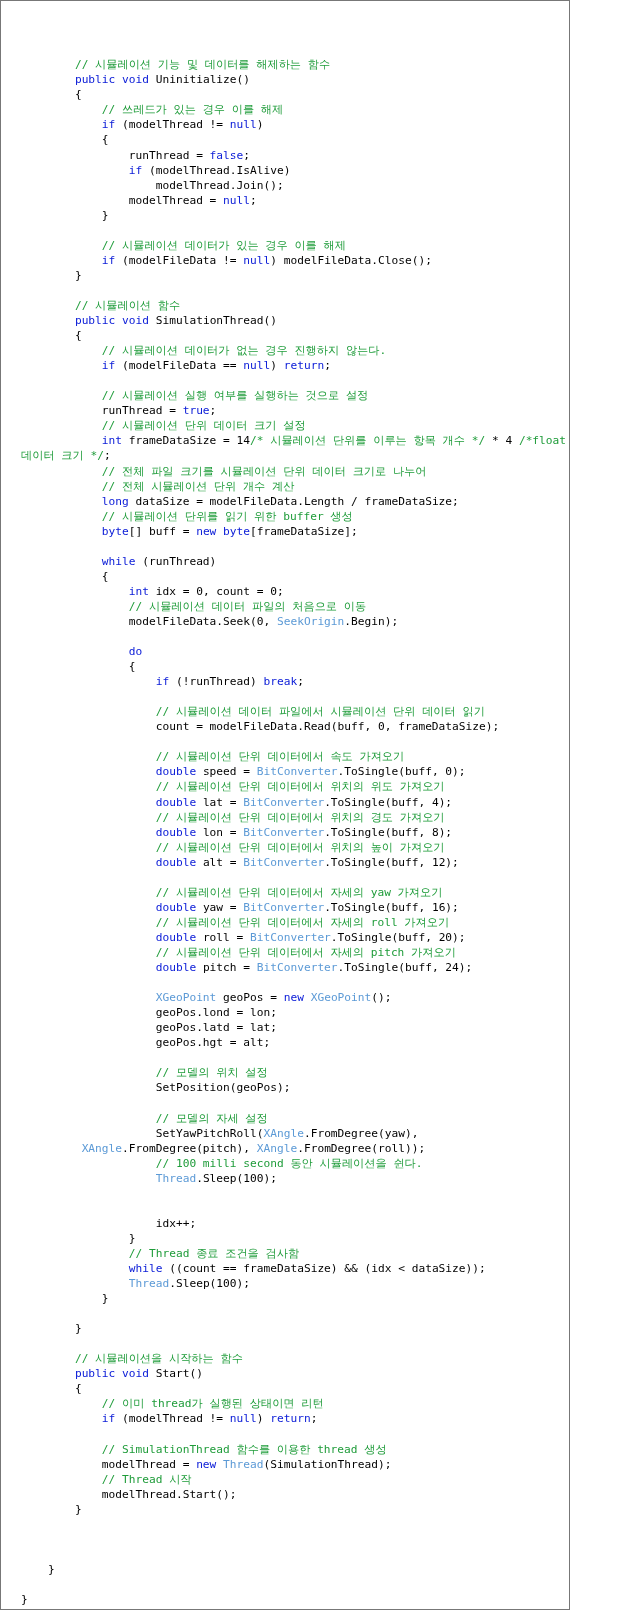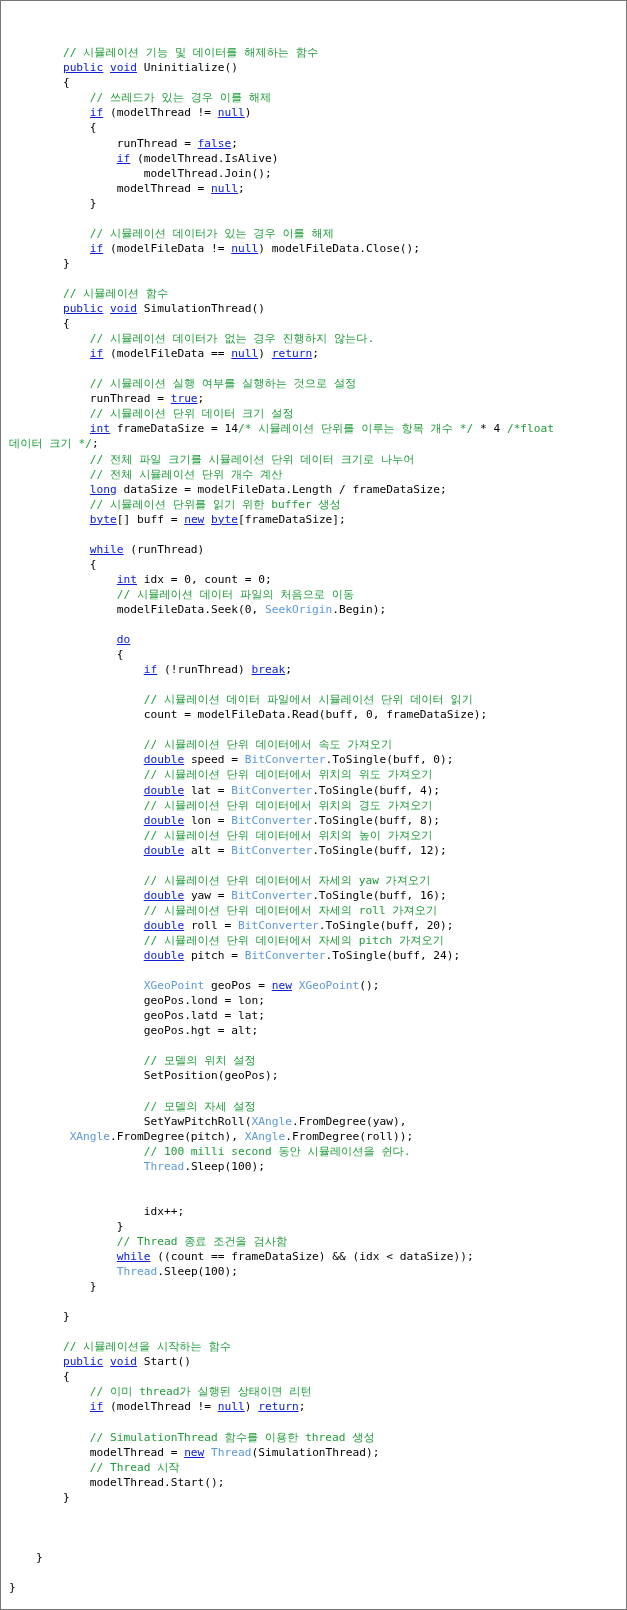--- a/index.html
+++ b/index.html
@@ -9,44 +9,44 @@
     background: #ffffff;
   }
   body {
     width: 627px;
     height: 1610px;
     overflow: hidden;
     font-family: "Liberation Mono", "DejaVu Sans Mono", monospace;
   }
   .code-frame {
     box-sizing: border-box;
-    width: 627px;
+    width: 570px;
     height: 1610px;
     border: 1px solid #777777;
     background: #ffffff;
-    padding: 4px;
+    padding: 16px;
     overflow: hidden;
   }
   .code-block {
     box-sizing: border-box;
     width: 100%;
     padding: 14px 4px 0 4px;
     font-size: 11.2px;
     line-height: 15.05px;
     white-space: pre;
     color: #000000;
     letter-spacing: 0px;
   }
   .line {
     white-space: pre;
     min-height: 15.05px;
   }
   .tok { white-space: pre; }
   .t-plain   { color: #000000; }
-  .t-keyword { color: #0f20d8; text-decoration: underline; }
+  .t-keyword { color: #0f20d8; }
   .t-type    { color: #5c9ad6; }
   .t-comment { color: #1f9c3a; }
 </style>
 </head>
 <body>
 
 <div class="code-frame">
   <pre class="code-block" id="code-block"><div class="line">&nbsp;</div><div class="line"><span class="tok t-plain">        </span><span class="tok t-comment">// 시뮬레이션 기능 및 데이터를 해제하는 함수</span></div><div class="line"><span class="tok t-plain">        </span><span class="tok t-keyword">public</span><span class="tok t-plain"> </span><span class="tok t-keyword">void</span><span class="tok t-plain"> Uninitialize()</span></div><div class="line"><span class="tok t-plain">        </span><span class="tok t-plain">{</span></div><div class="line"><span class="tok t-plain">            </span><span class="tok t-comment">// 쓰레드가 있는 경우 이를 해제</span></div><div class="line"><span class="tok t-plain">            </span><span class="tok t-keyword">if</span><span class="tok t-plain"> (modelThread != </span><span class="tok t-keyword">null</span><span class="tok t-plain">)</span></div><div class="line"><span class="tok t-plain">            </span><span class="tok t-plain">{</span></div><div class="line"><span class="tok t-plain">                </span><span class="tok t-plain">runThread = </span><span class="tok t-keyword">false</span><span class="tok t-plain">;</span></div><div class="line"><span class="tok t-plain">                </span><span class="tok t-keyword">if</span><span class="tok t-plain"> (modelThread.IsAlive)</span></div><div class="line"><span class="tok t-plain">                    </span><span class="tok t-plain">modelThread.Join();</span></div><div class="line"><span class="tok t-plain">                </span><span class="tok t-plain">modelThread = </span><span class="tok t-keyword">null</span><span class="tok t-plain">;</span></div><div class="line"><span class="tok t-plain">            </span><span class="tok t-plain">}</span></div><div class="line">&nbsp;</div><div class="line"><span class="tok t-plain">            </span><span class="tok t-comment">// 시뮬레이션 데이터가 있는 경우 이를 해제</span></div><div class="line"><span class="tok t-plain">            </span><span class="tok t-keyword">if</span><span class="tok t-plain"> (modelFileData != </span><span class="tok t-keyword">null</span><span class="tok t-plain">) modelFileData.Close();</span></div><div class="line"><span class="tok t-plain">        </span><span class="tok t-plain">}</span></div><div class="line">&nbsp;</div><div class="line"><span class="tok t-plain">        </span><span class="tok t-comment">// 시뮬레이션 함수</span></div><div class="line"><span class="tok t-plain">        </span><span class="tok t-keyword">public</span><span class="tok t-plain"> </span><span class="tok t-keyword">void</span><span class="tok t-plain"> SimulationThread()</span></div><div class="line"><span class="tok t-plain">        </span><span class="tok t-plain">{</span></div><div class="line"><span class="tok t-plain">            </span><span class="tok t-comment">// 시뮬레이션 데이터가 없는 경우 진행하지 않는다.</span></div><div class="line"><span class="tok t-plain">            </span><span class="tok t-keyword">if</span><span class="tok t-plain"> (modelFileData == </span><span class="tok t-keyword">null</span><span class="tok t-plain">) </span><span class="tok t-keyword">return</span><span class="tok t-plain">;</span></div><div class="line">&nbsp;</div><div class="line"><span class="tok t-plain">            </span><span class="tok t-comment">// 시뮬레이션 실행 여부를 실행하는 것으로 설정</span></div><div class="line"><span class="tok t-plain">            </span><span class="tok t-plain">runThread = </span><span class="tok t-keyword">true</span><span class="tok t-plain">;</span></div><div class="line"><span class="tok t-plain">            </span><span class="tok t-comment">// 시뮬레이션 단위 데이터 크기 설정</span></div><div class="line"><span class="tok t-plain">            </span><span class="tok t-keyword">int</span><span class="tok t-plain"> frameDataSize = 14</span><span class="tok t-comment">/* 시뮬레이션 단위를 이루는 항목 개수 */</span><span class="tok t-plain"> * 4 </span><span class="tok t-comment">/*float</span></div><div class="line"><span class="tok t-comment">데이터 크기 */</span><span class="tok t-plain">;</span></div><div class="line"><span class="tok t-plain">            </span><span class="tok t-comment">// 전체 파일 크기를 시뮬레이션 단위 데이터 크기로 나누어</span></div><div class="line"><span class="tok t-plain">            </span><span class="tok t-comment">// 전체 시뮬레이션 단위 개수 계산</span></div><div class="line"><span class="tok t-plain">            </span><span class="tok t-keyword">long</span><span class="tok t-plain"> dataSize = modelFileData.Length / frameDataSize;</span></div><div class="line"><span class="tok t-plain">            </span><span class="tok t-comment">// 시뮬레이션 단위를 읽기 위한 buffer 생성</span></div><div class="line"><span class="tok t-plain">            </span><span class="tok t-keyword">byte</span><span class="tok t-plain">[] buff = </span><span class="tok t-keyword">new</span><span class="tok t-plain"> </span><span class="tok t-keyword">byte</span><span class="tok t-plain">[frameDataSize];</span></div><div class="line">&nbsp;</div><div class="line"><span class="tok t-plain">            </span><span class="tok t-keyword">while</span><span class="tok t-plain"> (runThread)</span></div><div class="line"><span class="tok t-plain">            </span><span class="tok t-plain">{</span></div><div class="line"><span class="tok t-plain">                </span><span class="tok t-keyword">int</span><span class="tok t-plain"> idx = 0, count = 0;</span></div><div class="line"><span class="tok t-plain">                </span><span class="tok t-comment">// 시뮬레이션 데이터 파일의 처음으로 이동</span></div><div class="line"><span class="tok t-plain">                </span><span class="tok t-plain">modelFileData.Seek(0, </span><span class="tok t-type">SeekOrigin</span><span class="tok t-plain">.Begin);</span></div><div class="line">&nbsp;</div><div class="line"><span class="tok t-plain">                </span><span class="tok t-keyword">do</span></div><div class="line"><span class="tok t-plain">                </span><span class="tok t-plain">{</span></div><div class="line"><span class="tok t-plain">                    </span><span class="tok t-keyword">if</span><span class="tok t-plain"> (!runThread) </span><span class="tok t-keyword">break</span><span class="tok t-plain">;</span></div><div class="line">&nbsp;</div><div class="line"><span class="tok t-plain">                    </span><span class="tok t-comment">// 시뮬레이션 데이터 파일에서 시뮬레이션 단위 데이터 읽기</span></div><div class="line"><span class="tok t-plain">                    </span><span class="tok t-plain">count = modelFileData.Read(buff, 0, frameDataSize);</span></div><div class="line">&nbsp;</div><div class="line"><span class="tok t-plain">                    </span><span class="tok t-comment">// 시뮬레이션 단위 데이터에서 속도 가져오기</span></div><div class="line"><span class="tok t-plain">                    </span><span class="tok t-keyword">double</span><span class="tok t-plain"> speed = </span><span class="tok t-type">BitConverter</span><span class="tok t-plain">.ToSingle(buff, 0);</span></div><div class="line"><span class="tok t-plain">                    </span><span class="tok t-comment">// 시뮬레이션 단위 데이터에서 위치의 위도 가져오기</span></div><div class="line"><span class="tok t-plain">                    </span><span class="tok t-keyword">double</span><span class="tok t-plain"> lat = </span><span class="tok t-type">BitConverter</span><span class="tok t-plain">.ToSingle(buff, 4);</span></div><div class="line"><span class="tok t-plain">                    </span><span class="tok t-comment">// 시뮬레이션 단위 데이터에서 위치의 경도 가져오기</span></div><div class="line"><span class="tok t-plain">                    </span><span class="tok t-keyword">double</span><span class="tok t-plain"> lon = </span><span class="tok t-type">BitConverter</span><span class="tok t-plain">.ToSingle(buff, 8);</span></div><div class="line"><span class="tok t-plain">                    </span><span class="tok t-comment">// 시뮬레이션 단위 데이터에서 위치의 높이 가져오기</span></div><div class="line"><span class="tok t-plain">                    </span><span class="tok t-keyword">double</span><span class="tok t-plain"> alt = </span><span class="tok t-type">BitConverter</span><span class="tok t-plain">.ToSingle(buff, 12);</span></div><div class="line">&nbsp;</div><div class="line"><span class="tok t-plain">                    </span><span class="tok t-comment">// 시뮬레이션 단위 데이터에서 자세의 yaw 가져오기</span></div><div class="line"><span class="tok t-plain">                    </span><span class="tok t-keyword">double</span><span class="tok t-plain"> yaw = </span><span class="tok t-type">BitConverter</span><span class="tok t-plain">.ToSingle(buff, 16);</span></div><div class="line"><span class="tok t-plain">                    </span><span class="tok t-comment">// 시뮬레이션 단위 데이터에서 자세의 roll 가져오기</span></div><div class="line"><span class="tok t-plain">                    </span><span class="tok t-keyword">double</span><span class="tok t-plain"> roll = </span><span class="tok t-type">BitConverter</span><span class="tok t-plain">.ToSingle(buff, 20);</span></div><div class="line"><span class="tok t-plain">                    </span><span class="tok t-comment">// 시뮬레이션 단위 데이터에서 자세의 pitch 가져오기</span></div><div class="line"><span class="tok t-plain">                    </span><span class="tok t-keyword">double</span><span class="tok t-plain"> pitch = </span><span class="tok t-type">BitConverter</span><span class="tok t-plain">.ToSingle(buff, 24);</span></div><div class="line">&nbsp;</div><div class="line"><span class="tok t-plain">                    </span><span class="tok t-type">XGeoPoint</span><span class="tok t-plain"> geoPos = </span><span class="tok t-keyword">new</span><span class="tok t-plain"> </span><span class="tok t-type">XGeoPoint</span><span class="tok t-plain">();</span></div><div class="line"><span class="tok t-plain">                    </span><span class="tok t-plain">geoPos.lond = lon;</span></div><div class="line"><span class="tok t-plain">                    </span><span class="tok t-plain">geoPos.latd = lat;</span></div><div class="line"><span class="tok t-plain">                    </span><span class="tok t-plain">geoPos.hgt = alt;</span></div><div class="line">&nbsp;</div><div class="line"><span class="tok t-plain">                    </span><span class="tok t-comment">// 모델의 위치 설정</span></div><div class="line"><span class="tok t-plain">                    </span><span class="tok t-plain">SetPosition(geoPos);</span></div><div class="line">&nbsp;</div><div class="line"><span class="tok t-plain">                    </span><span class="tok t-comment">// 모델의 자세 설정</span></div><div class="line"><span class="tok t-plain">                    </span><span class="tok t-plain">SetYawPitchRoll(</span><span class="tok t-type">XAngle</span><span class="tok t-plain">.FromDegree(yaw),</span></div><div class="line"><span class="tok t-plain">         </span><span class="tok t-type">XAngle</span><span class="tok t-plain">.FromDegree(pitch), </span><span class="tok t-type">XAngle</span><span class="tok t-plain">.FromDegree(roll));</span></div><div class="line"><span class="tok t-plain">                    </span><span class="tok t-comment">// 100 milli second 동안 시뮬레이션을 쉰다.</span></div><div class="line"><span class="tok t-plain">                    </span><span class="tok t-type">Thread</span><span class="tok t-plain">.Sleep(100);</span></div><div class="line">&nbsp;</div><div class="line">&nbsp;</div><div class="line"><span class="tok t-plain">                    </span><span class="tok t-plain">idx++;</span></div><div class="line"><span class="tok t-plain">                </span><span class="tok t-plain">}</span></div><div class="line"><span class="tok t-plain">                </span><span class="tok t-comment">// Thread 종료 조건을 검사함</span></div><div class="line"><span class="tok t-plain">                </span><span class="tok t-keyword">while</span><span class="tok t-plain"> ((count == frameDataSize) &amp;&amp; (idx &lt; dataSize));</span></div><div class="line"><span class="tok t-plain">                </span><span class="tok t-type">Thread</span><span class="tok t-plain">.Sleep(100);</span></div><div class="line"><span class="tok t-plain">            </span><span class="tok t-plain">}</span></div><div class="line">&nbsp;</div><div class="line"><span class="tok t-plain">        </span><span class="tok t-plain">}</span></div><div class="line">&nbsp;</div><div class="line"><span class="tok t-plain">        </span><span class="tok t-comment">// 시뮬레이션을 시작하는 함수</span></div><div class="line"><span class="tok t-plain">        </span><span class="tok t-keyword">public</span><span class="tok t-plain"> </span><span class="tok t-keyword">void</span><span class="tok t-plain"> Start()</span></div><div class="line"><span class="tok t-plain">        </span><span class="tok t-plain">{</span></div><div class="line"><span class="tok t-plain">            </span><span class="tok t-comment">// 이미 thread가 실행된 상태이면 리턴</span></div><div class="line"><span class="tok t-plain">            </span><span class="tok t-keyword">if</span><span class="tok t-plain"> (modelThread != </span><span class="tok t-keyword">null</span><span class="tok t-plain">) </span><span class="tok t-keyword">return</span><span class="tok t-plain">;</span></div><div class="line">&nbsp;</div><div class="line"><span class="tok t-plain">            </span><span class="tok t-comment">// SimulationThread 함수를 이용한 thread 생성</span></div><div class="line"><span class="tok t-plain">            </span><span class="tok t-plain">modelThread = </span><span class="tok t-keyword">new</span><span class="tok t-plain"> </span><span class="tok t-type">Thread</span><span class="tok t-plain">(SimulationThread);</span></div><div class="line"><span class="tok t-plain">            </span><span class="tok t-comment">// Thread 시작</span></div><div class="line"><span class="tok t-plain">            </span><span class="tok t-plain">modelThread.Start();</span></div><div class="line"><span class="tok t-plain">        </span><span class="tok t-plain">}</span></div><div class="line">&nbsp;</div><div class="line">&nbsp;</div><div class="line">&nbsp;</div><div class="line"><span class="tok t-plain">    </span><span class="tok t-plain">}</span></div><div class="line">&nbsp;</div><div class="line"><span class="tok t-plain">}</span></div></pre>
 </div>
 

